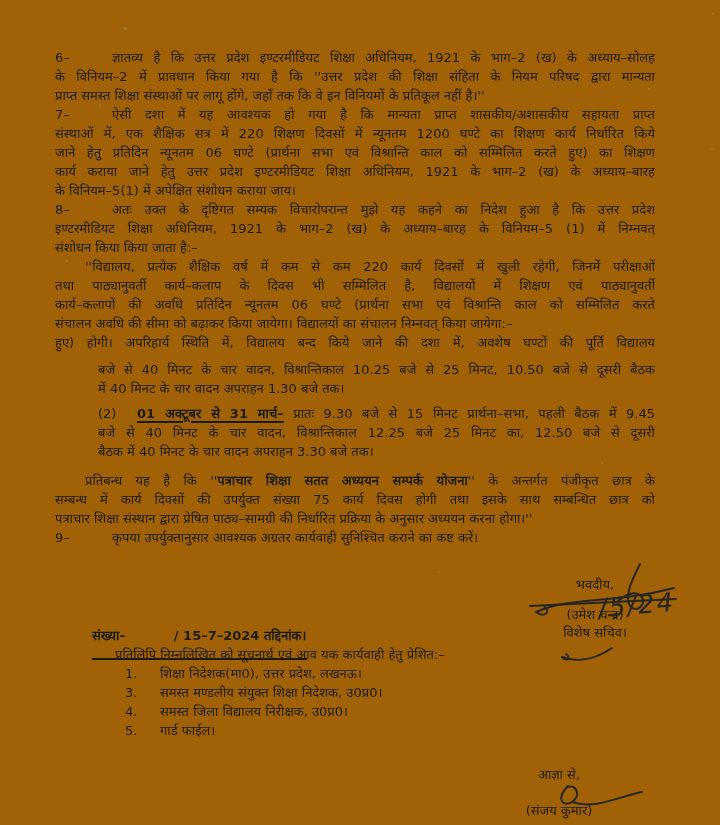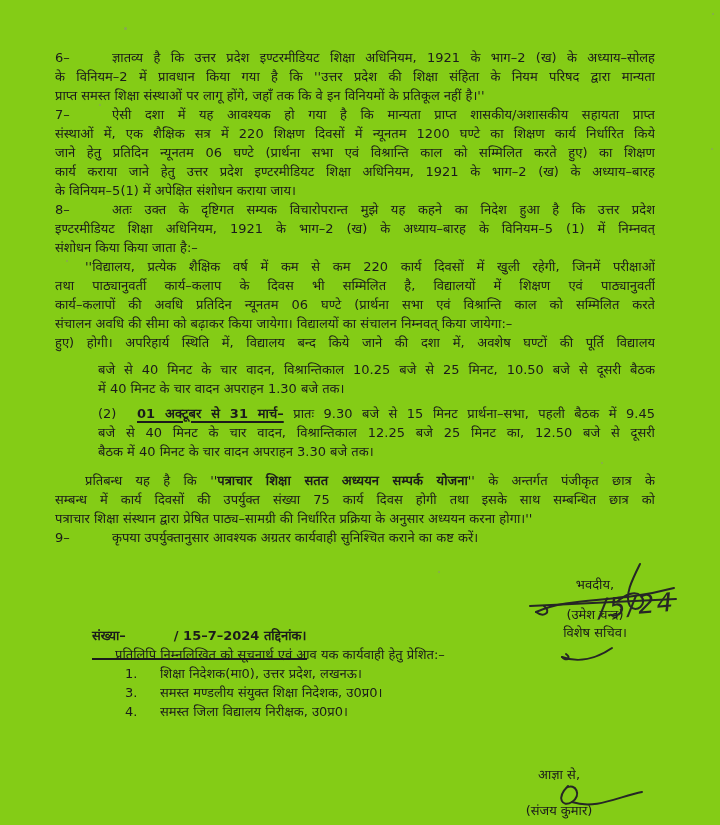--- a/index.html
+++ b/index.html
@@ -1,18 +1,18 @@
 <!DOCTYPE html>
 <html><head>
 <meta charset="utf-8">
 <style>
   html,body{margin:0;padding:0;}
   body{background:#ffffff;}
   .page{
-    position:relative;width:720px;height:825px;background:#84cc16;
+    position:relative;width:720px;height:825px;background:#a16207;
     color:#1b1b1b;font-family:"DejaVu Sans","Liberation Sans",sans-serif;
     font-size:13px;overflow:hidden;
   }
   .body-text{position:absolute;left:55px;top:48px;width:600px;}
   .para{margin:0;}
   .ln{
     line-height:19px;height:19px;overflow:hidden;
     text-align:justify;text-align-last:justify;
   }
   .ln.last{text-align-last:left;}
@@ -103,20 +103,21 @@
     <div class="refline-wrap">
       <span class="refline"><span>संख्या–</span><span class="refgap"></span><span>/ 15–7–2024 तद्दिनांक।</span></span>
     </div>
 
     <div class="copy-intro">प्रतिलिपि निम्नलिखित को सूचनार्थ एवं आव यक कार्यवाही हेतु प्रेशित:–</div>
 
     <div class="dist">
       <div class="ln"><span class="dnum">1.</span><span>शिक्षा निदेशक(मा0), उत्तर प्रदेश, लखनऊ।</span></div>
       <div class="ln"><span class="dnum">3.</span><span>समस्त मण्डलीय संयुक्त शिक्षा निदेशक, उ0प्र0।</span></div>
       <div class="ln"><span class="dnum">4.</span><span>समस्त जिला विद्यालय निरीक्षक, उ0प्र0।</span></div>
+      <div class="ln"><span class="dnum">5.</span><span>गार्ड फाईल।</span></div>
     </div>
 
   </div>
 
   <div class="closing">
     <div class="sal">भवदीय,</div>
     <div>(उमेश चन्द्र)</div>
     <div>विशेष सचिव।</div>
   </div>
 

